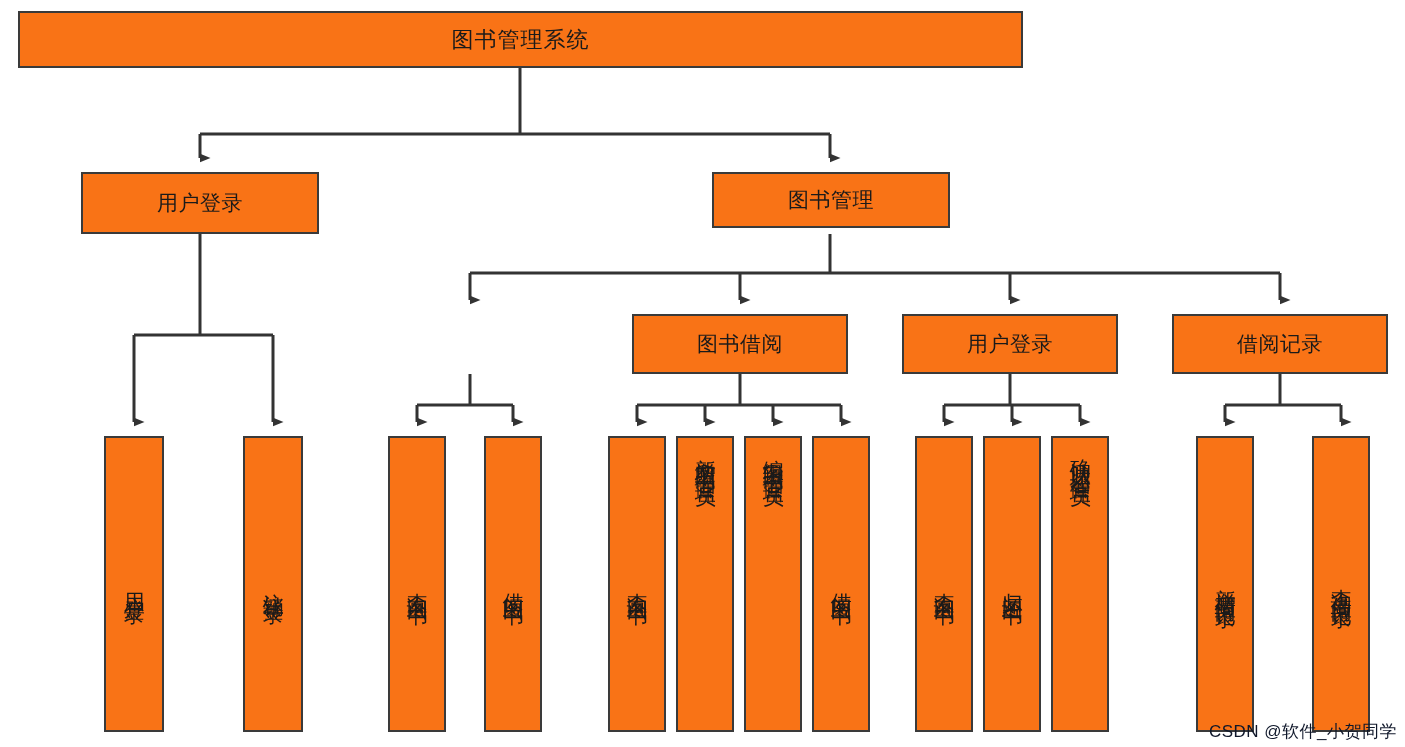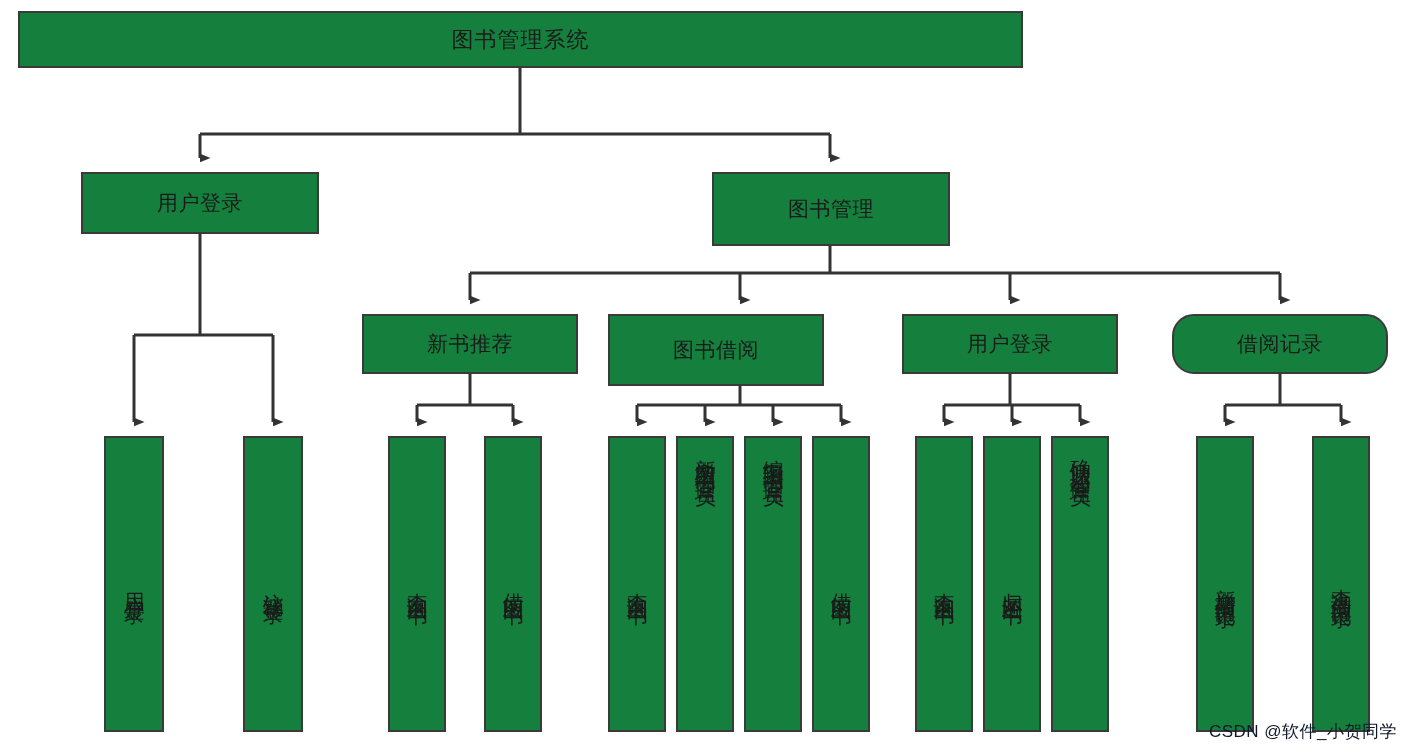--- a/index.html
+++ b/index.html
@@ -21,21 +21,21 @@
     position: absolute;
     left: 0;
     top: 0;
     width: 1405px;
     height: 747px;
     pointer-events: none;
   }
   .node {
     position: absolute;
     box-sizing: border-box;
-    background: #15803d;
+    background: #f97316;
     border: 2px solid #3a3a3a;
     display: flex;
     align-items: center;
     justify-content: center;
     color: #1a1a1a;
   }
   .node .label {
     display: block;
     text-align: center;
     white-space: nowrap;
@@ -134,34 +134,31 @@
     </g>
   </svg>
 
   <div class="node horizontal root" style="left: 18px; top: 11px; width: 1005px; height: 57px;">
     <span class="label">图书管理系统</span>
   </div>
 
   <div class="node horizontal" style="left: 81px; top: 172px; width: 238px; height: 62px;">
     <span class="label">用户登录</span>
   </div>
-  <div class="node horizontal" style="left: 712px; top: 172px; width: 238px; height: 74px;">
+  <div class="node horizontal" style="left: 712px; top: 172px; width: 238px; height: 56px;">
     <span class="label">图书管理</span>
   </div>
 
-  <div class="node horizontal" style="left: 362px; top: 314px; width: 216px; height: 60px;">
-    <span class="label">新书推荐</span>
-  </div>
-  <div class="node horizontal" style="left: 608px; top: 314px; width: 216px; height: 72px;">
+  <div class="node horizontal" style="left: 632px; top: 314px; width: 216px; height: 60px;">
     <span class="label">图书借阅</span>
   </div>
   <div class="node horizontal" style="left: 902px; top: 314px; width: 216px; height: 60px;">
     <span class="label">用户登录</span>
   </div>
-  <div class="node horizontal" style="left: 1172px; top: 314px; width: 216px; height: 60px; border-radius: 22px;">
+  <div class="node horizontal" style="left: 1172px; top: 314px; width: 216px; height: 60px;">
     <span class="label">借阅记录</span>
   </div>
 
   <div class="node vertical v-center" style="left: 104px; top: 436px; width: 60px; height: 296px;">
     <span class="label">用户登录</span>
   </div>
   <div class="node vertical v-center" style="left: 243px; top: 436px; width: 60px; height: 296px;">
     <span class="label">注销登录</span>
   </div>
   <div class="node vertical v-center" style="left: 388px; top: 436px; width: 58px; height: 296px;">

